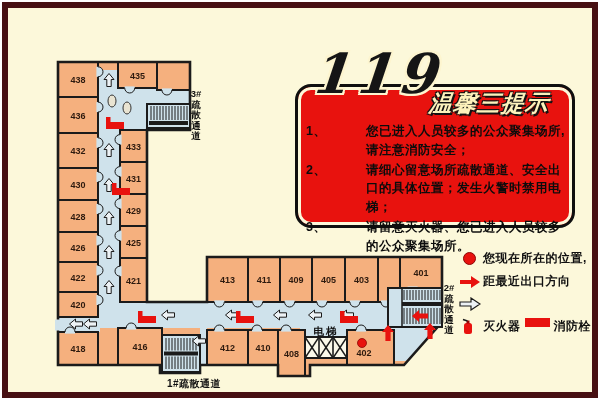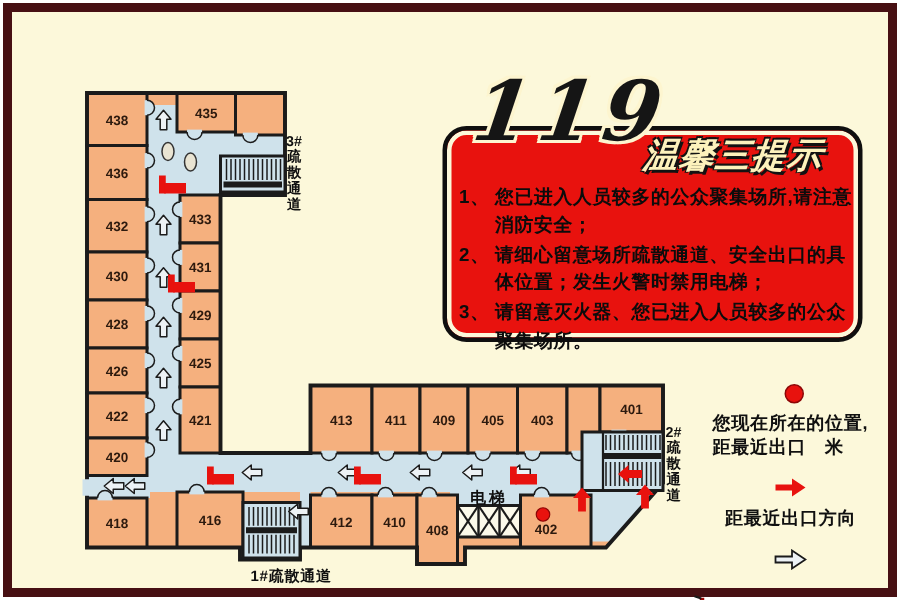--- a/index.html
+++ b/index.html
@@ -19,26 +19,26 @@
         transform:skewX(-8deg);line-height:1;
         text-shadow:-2px -2px 0 #fdf5cf,2px -2px 0 #fdf5cf,-2px 2px 0 #fdf5cf,2px 2px 0 #fdf5cf,
                     0 -2px 0 #fdf5cf,0 2px 0 #fdf5cf,-2px 0 0 #fdf5cf,2px 0 0 #fdf5cf;}
   .sign-title{position:absolute;left:429px;top:92px;font-size:23px;font-weight:bold;font-style:italic;
         color:#fdf2bc;letter-spacing:1px;transform:skewX(-6deg);line-height:1;
         text-shadow:2px 2px 0 #121212,-1px -1px 0 #121212,1px -1px 0 #121212,-1px 1px 0 #121212;}
   .tips{position:absolute;left:306px;top:122px;width:262px;margin:0;padding:0;list-style:none;
         color:#0c0c0c;font-size:12.5px;font-weight:bold;line-height:1.5;letter-spacing:0.5px;}
   .tips li{display:flex;margin-bottom:1px;}
   .tips .tip-num{flex:0 0 24px;}
-  .tips .tip-text{flex:1;}
+  .tips .tip-text{flex:1;margin-left:36px;}
 
   
   .legend{position:absolute;left:459px;top:250px;width:136px;color:#101010;
           font-size:12px;font-weight:bold;letter-spacing:0.5px;}
-  .legend-row{display:flex;align-items:center;margin-bottom:7px;flex-direction:column;}
+  .legend-row{display:flex;align-items:center;margin-bottom:7px;}
   .legend-icon{flex:0 0 24px;display:flex;align-items:center;justify-content:flex-start;}
   .loc-dot{width:11px;height:11px;border-radius:50%;background:#e8120e;border:1px solid #8c0606;margin-left:4px;}
   .two-line div{line-height:1.35;}
   .hyd-swatch{width:25px;height:9px;background:#e8120e;margin:0 4px;}
   .row4{display:flex;align-items:flex-start;}
 </style>
 </head>
 <body>
 
 <div class="page"></div>
@@ -305,21 +305,20 @@
   </li>
 </ol>
 
 <div class="legend">
   <div class="legend-row">
     <span class="legend-icon">
         <span class="loc-dot"></span>
       </span>
     <span class="two-line">
       <div>您现在所在的位置,</div>
-      <div>距最近出口　米</div>
     </span>
   </div>
   <div class="legend-row">
     <span class="legend-icon">
       <svg width="22" height="14" viewBox="0 0 22 14">
           <path d="M1,5 h11 v-4 l9,6 -9,6 v-4 h-11 z" fill="#e8120e"></path>
         </svg>
     </span>
     <span>距最近出口方向</span>
   </div>

